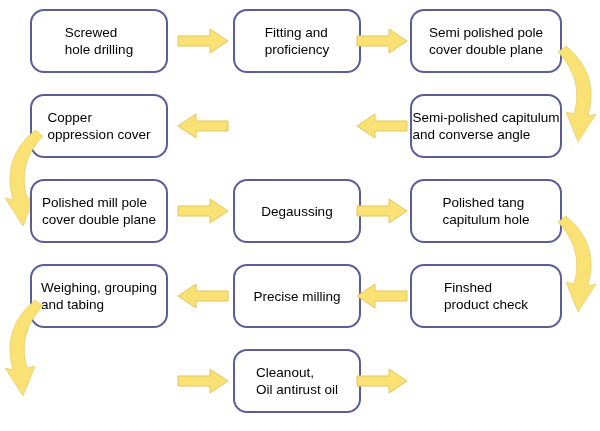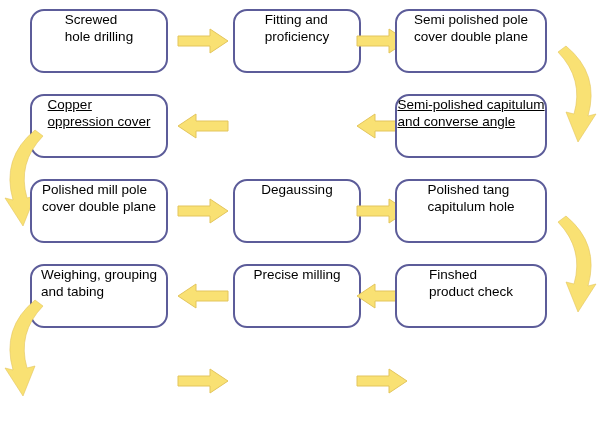--- a/index.html
+++ b/index.html
@@ -19,20 +19,21 @@
     font-family: "Liberation Sans", sans-serif;
     overflow: hidden;
   }
   .box {
     position: absolute;
     box-sizing: border-box;
     background: var(--box-fill);
     border: 2px solid var(--box-border);
     border-radius: 14px;
     display: flex;
+    align-items: center;
     justify-content: center;
     height: 64px;
   }
   .box-label {
     white-space: pre-line;
     text-align: left;
     width: max-content;
     font-size: 13.5px;
     line-height: 17px;
     color: var(--text);
@@ -45,24 +46,24 @@
   .harrow.left { transform: scaleX(-1); }
   .curve {
     position: absolute;
     width: 44px;
     height: 100px;
   }
   .curve.left { transform: scaleX(-1); }
   
   .c1 { left: 30px;  width: 138px; }
   .c2 { left: 233px; width: 128px; }
-  .c3 { left: 395px; width: 152px; }
+  .c3 { left: 410px; width: 152px; }
   
   .r1 { top: 9px; }
-  .r2 { top: 94px; text-decoration: underline; }
+  .r2 { top: 94px; }
   .r3 { top: 179px; }
   .r4 { top: 264px; }
   .r5 { top: 349px; }
 </style>
 </head>
 <body>
 
 <svg width="0" height="0" style="position:absolute">
   <defs>
     <g id="block-arrow-right">
@@ -158,17 +159,21 @@
 product check</div>
   </div>
 
   <svg class="curve left" style="left:1px; top:298px" viewBox="0 0 44 100">
       <use href="#curve-down"></use>
     </svg>
 
   <svg class="harrow" style="left:177px; top:366px" viewBox="0 0 52 30">
       <use href="#block-arrow-right"></use>
     </svg>
+  <div class="box c2 r5">
+    <div class="box-label">Cleanout,
+Oil antirust oil</div>
+  </div>
   <svg class="harrow" style="left:356px; top:366px" viewBox="0 0 52 30">
       <use href="#block-arrow-right"></use>
     </svg>
 
 </div>
 
 </body></html>

